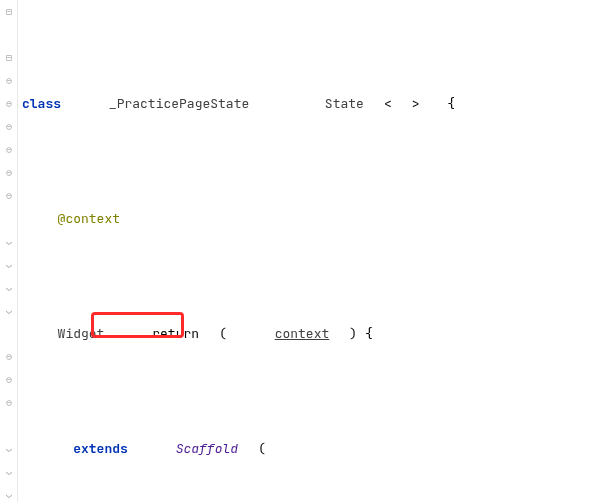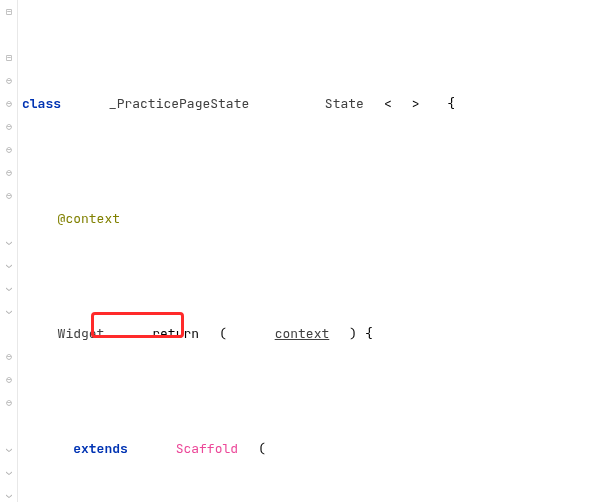--- a/index.html
+++ b/index.html
@@ -42,21 +42,21 @@
     padding-left: 4px;
     white-space: pre;
   }
   .line { height: 23px; display: flex; align-items: center; gap: 20px; }
   .line .seg { white-space: pre; }
   .kw   { color: #0033b3; font-weight: 600; }
   .cls  { color: #404040; }
   .ann  { color: #808000; }
   .id   { color: #404040; text-decoration: underline; }
   .fn   { color: #000000; }
-  .type { color: #ec4899; }
+  .type { color: #4c1d95; font-style: italic; }
   .punct{ color: #000000; }
   .red-box {
     position: absolute;
     border: 3px solid #ff2a2a;
     border-radius: 4px;
     pointer-events: none;
   }
 </style>
 </head>
 <body>

